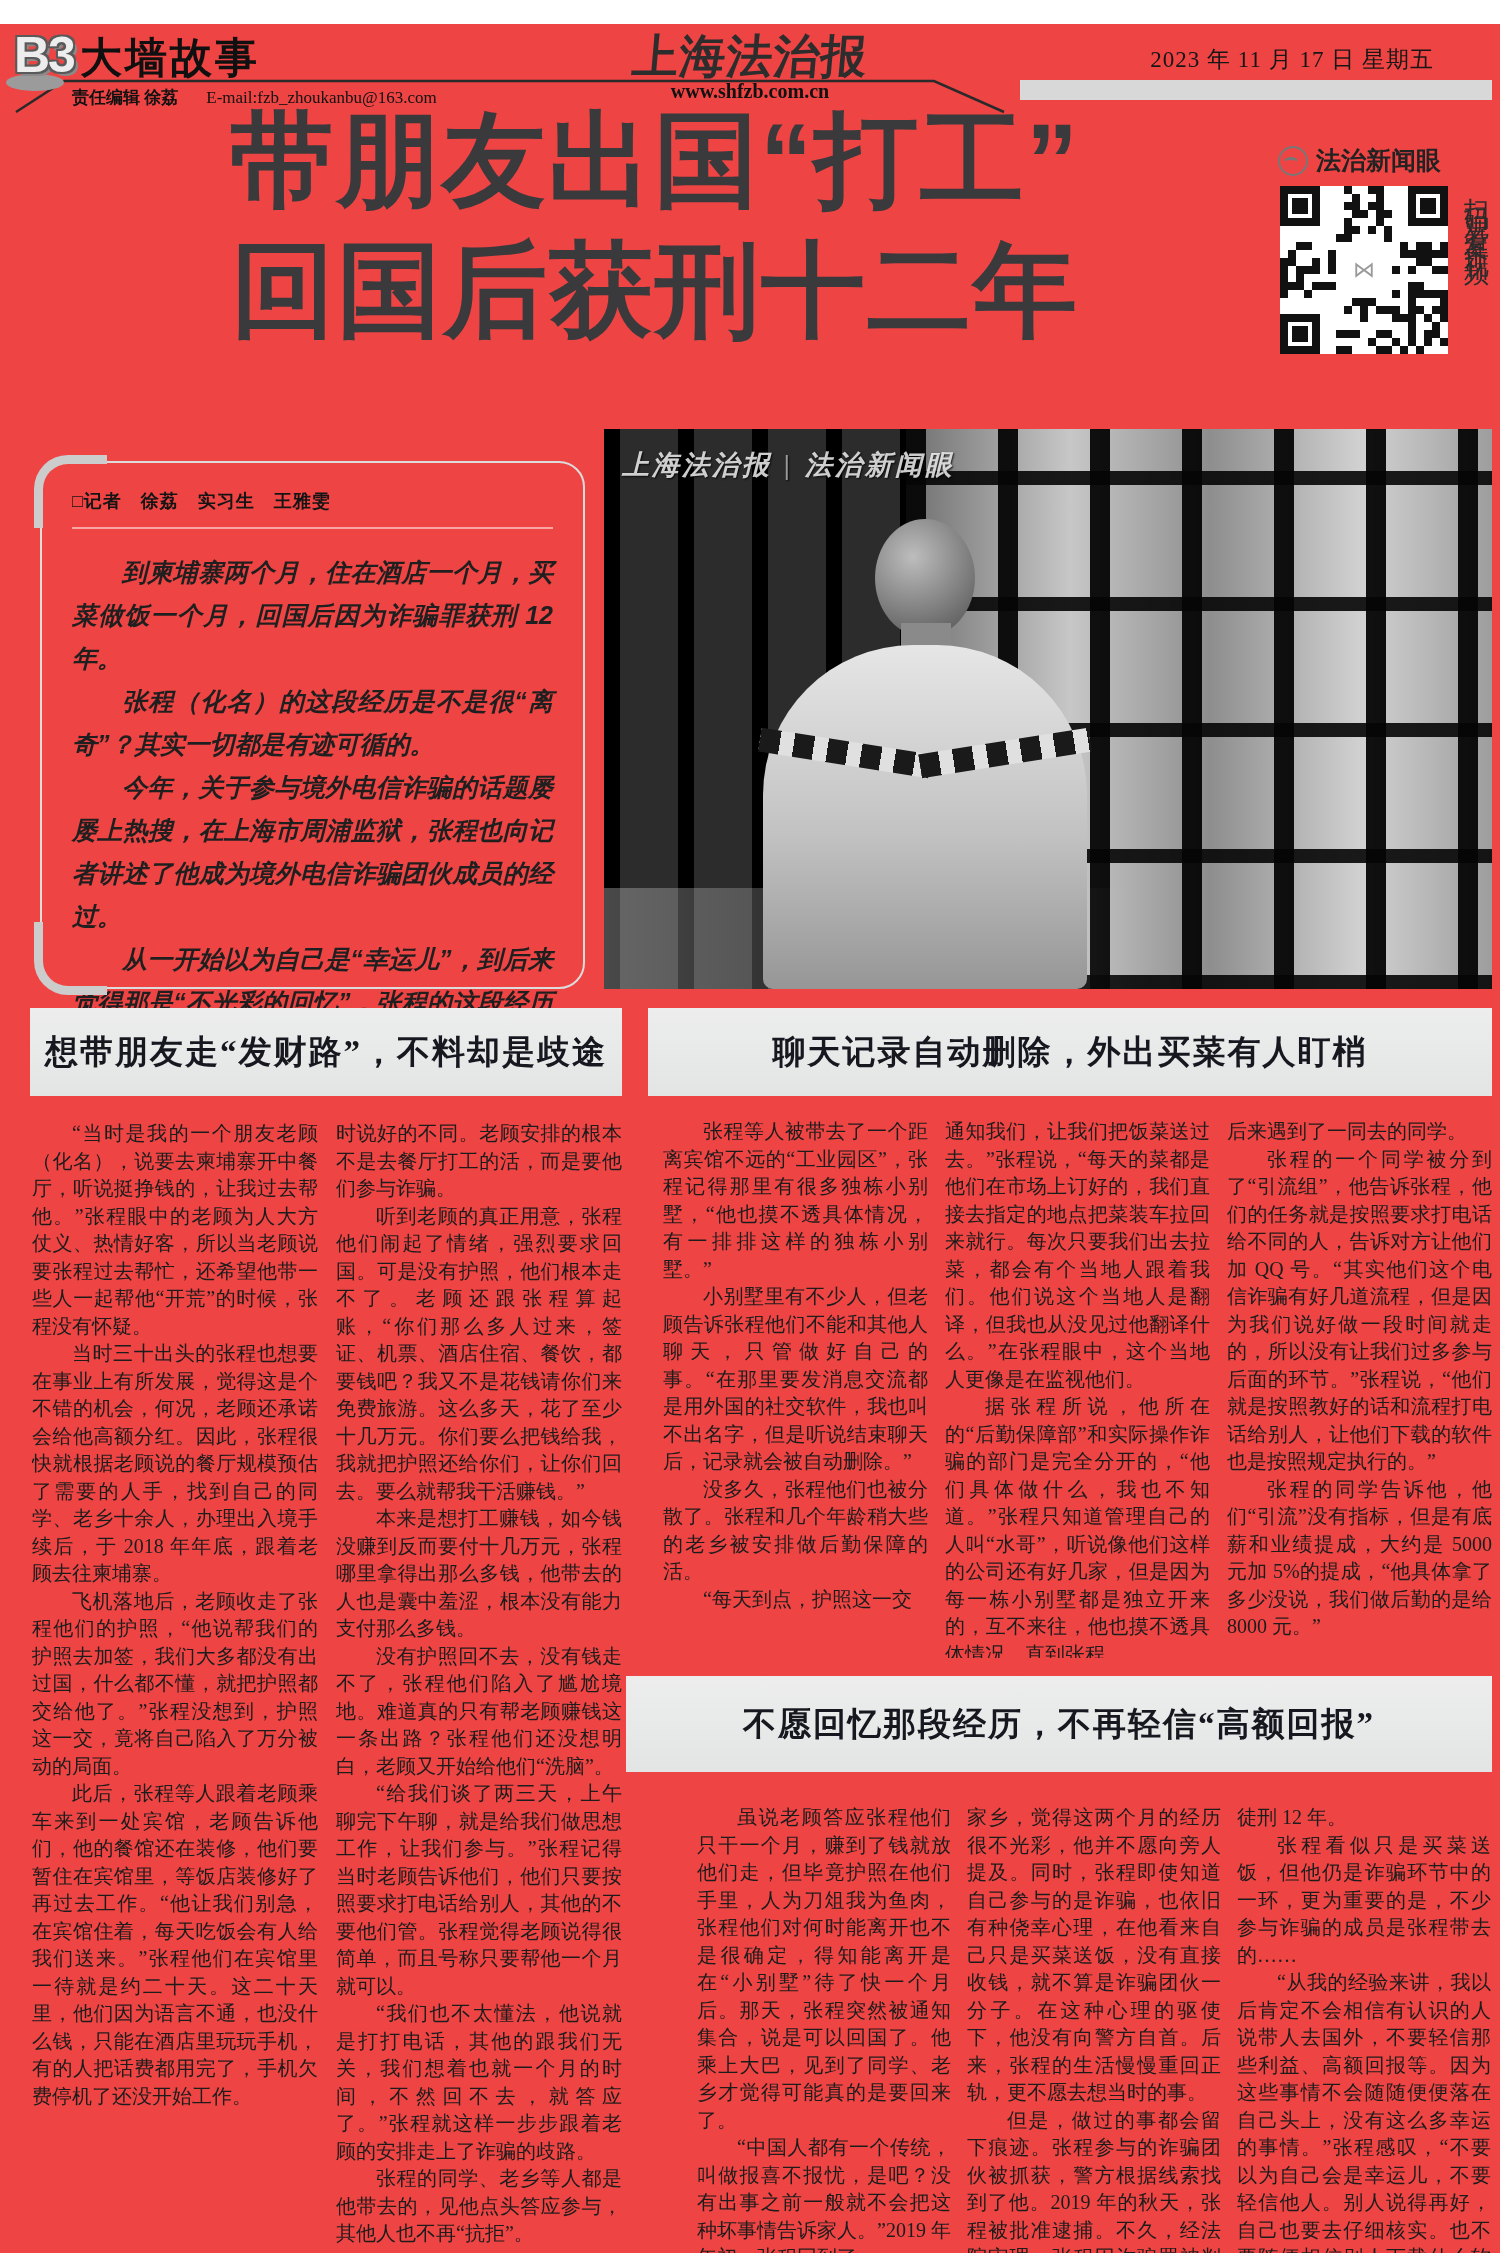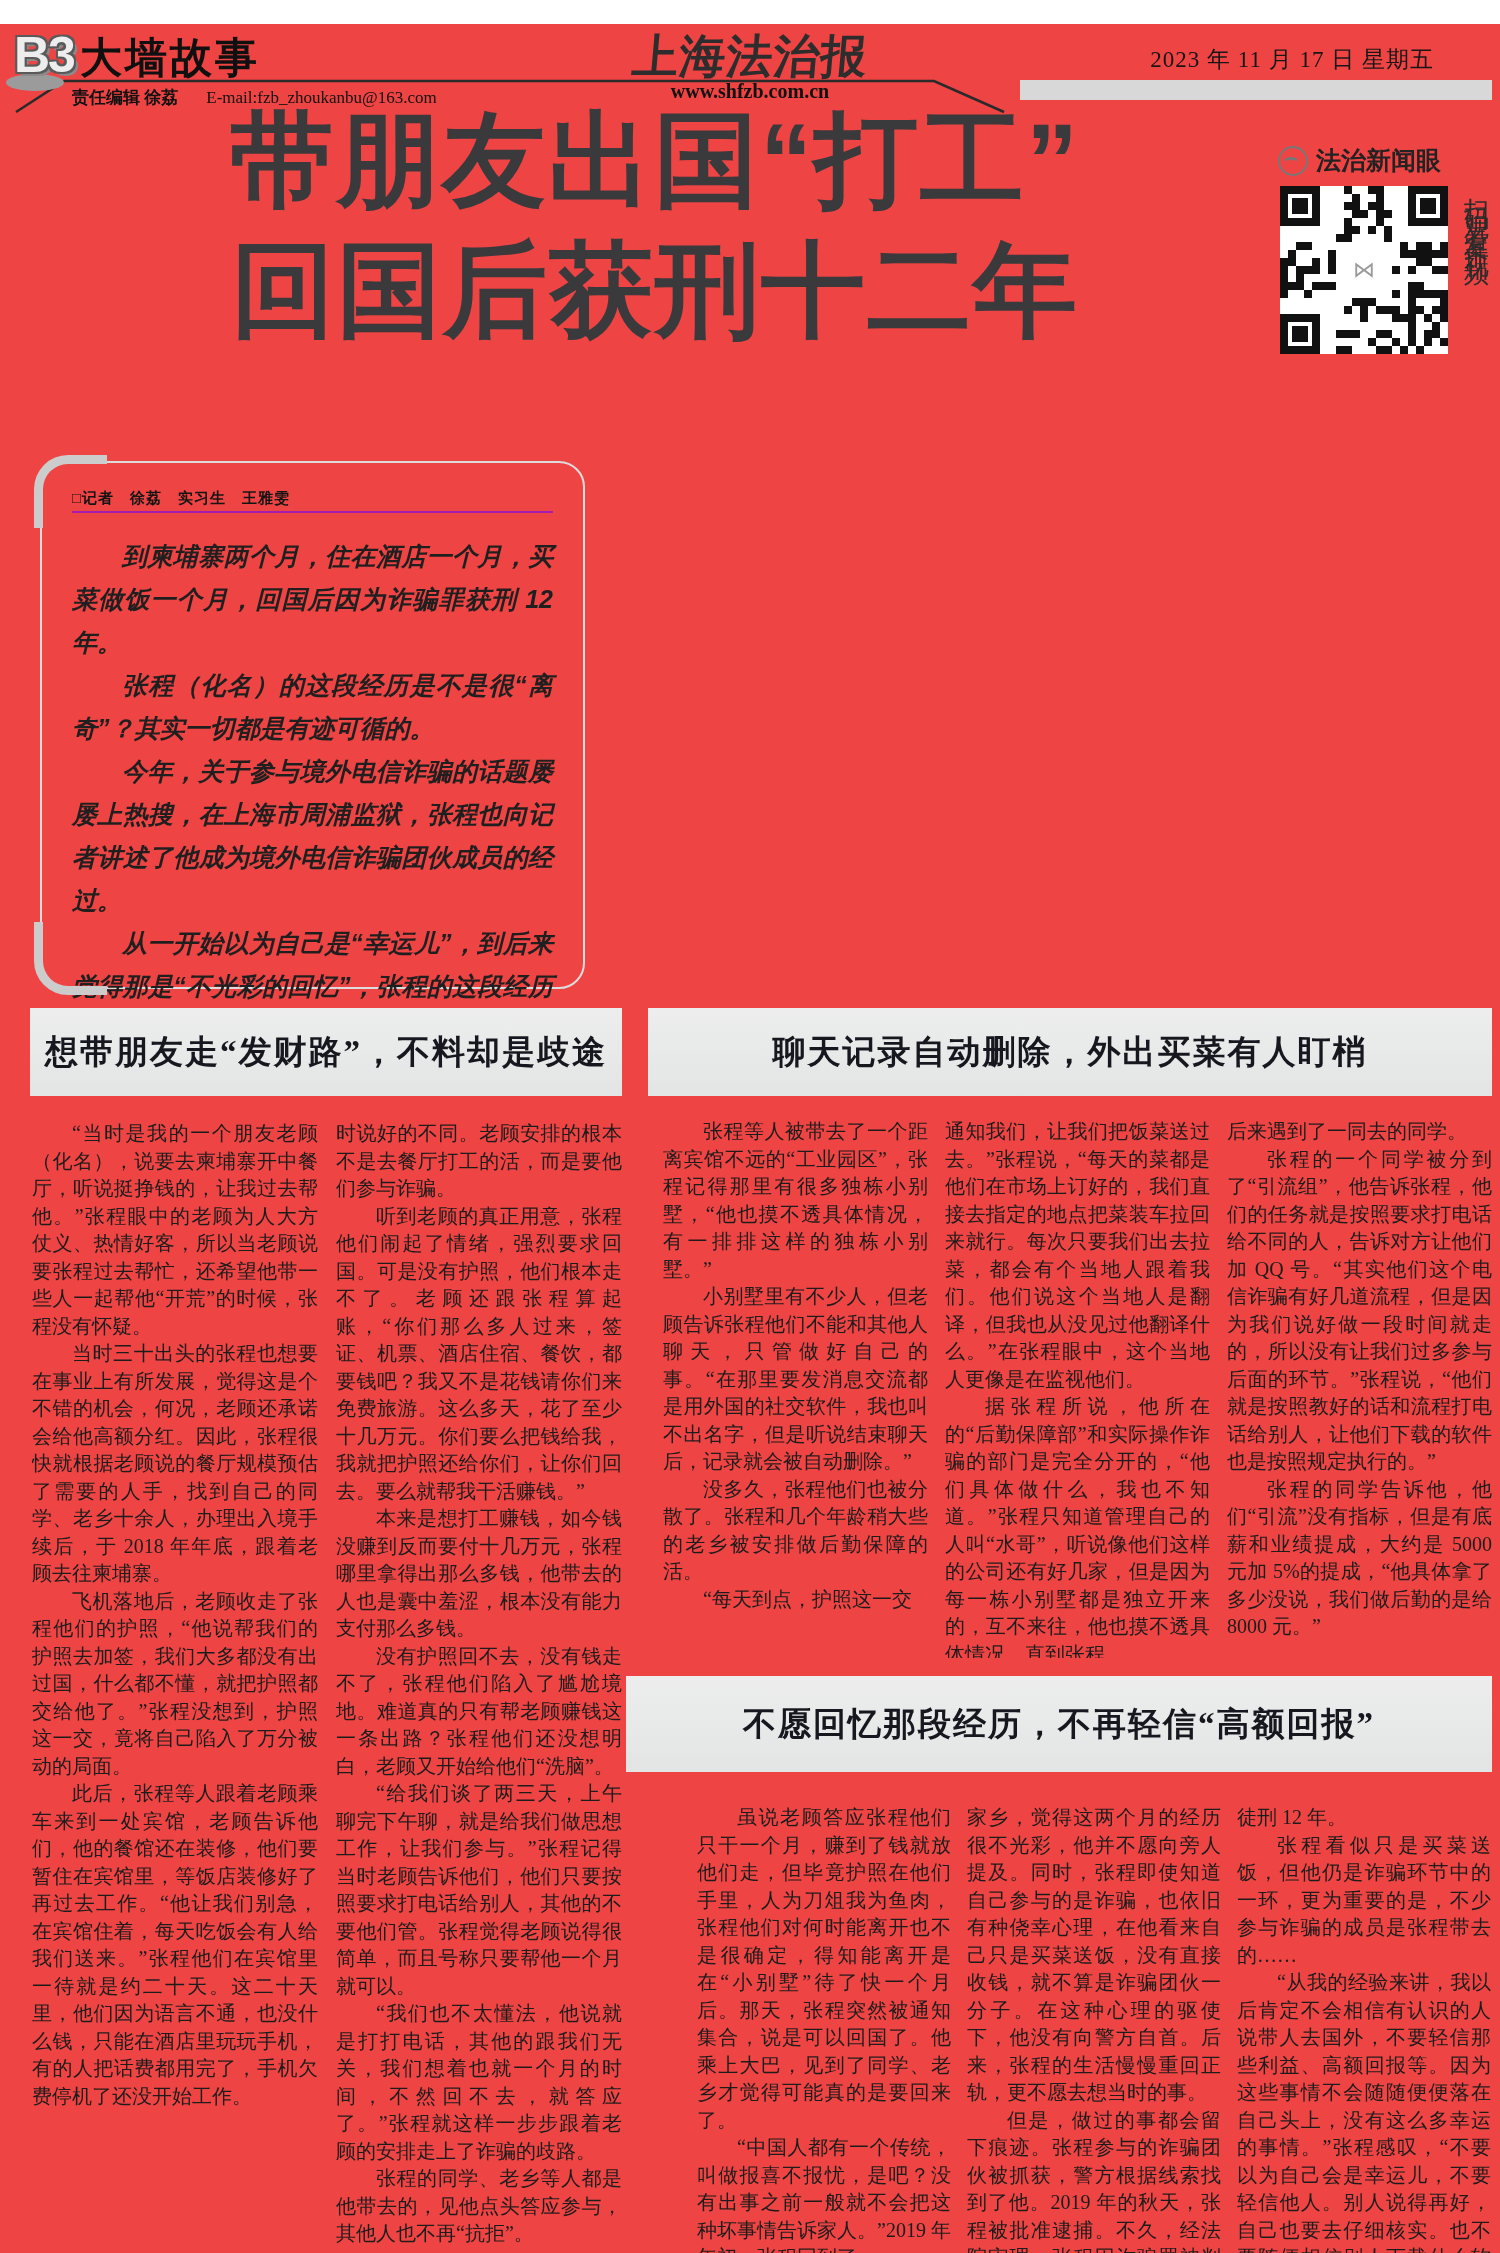--- a/index.html
+++ b/index.html
@@ -42,22 +42,22 @@
       display:flex;align-items:center;justify-content:center;font-size:22px;color:#9a9a9a;}
   .qr-caption{position:absolute;left:182px;top:56px;height:196px;writing-mode:vertical-rl;
       font-size:25px;letter-spacing:9px;color:#2b2b2b;}
 
   
   .intro{position:absolute;left:40px;top:437px;width:545px;height:528px;border:2px solid #dcdcdc;
       border-radius:26px;box-sizing:border-box;padding:26px 30px 0 30px;}
   .corner{position:absolute;width:64px;height:64px;border:0 solid #cccccc;}
   .corner.tl{left:-8px;top:-8px;border-top-width:9px;border-left-width:9px;border-top-left-radius:34px;}
   .corner.bl{left:-8px;bottom:-8px;border-bottom-width:9px;border-left-width:9px;border-bottom-left-radius:34px;}
-  .byline{font-family:"Liberation Sans","DejaVu Sans",sans-serif;font-size:15px;font-weight:700;color:#141414;
-      padding-bottom:3px;border-bottom:2px solid #a21caf;letter-spacing:1px;}
+  .byline{font-family:"Liberation Sans","DejaVu Sans",sans-serif;font-size:18px;font-weight:700;color:#141414;
+      padding-bottom:14px;border-bottom:2px solid #fca5a5;letter-spacing:1px;}
   .intro-text{margin-top:22px;font-family:"Liberation Sans","DejaVu Sans",sans-serif;
       font-size:25px;line-height:43px;font-weight:600;color:#1f1f1f;}
   .intro-text p{margin:0;text-indent:2em;text-align:justify;font-style:italic;}
 
   
   .photo{position:absolute;left:604px;top:405px;width:888px;height:560px;background:#141414;overflow:hidden;}
   .win-left{position:absolute;left:0;top:0;width:36%;height:100%;
       background:repeating-linear-gradient(90deg,#000 0 16px,#2c2c2c 16px 74px),linear-gradient(180deg,#111,#222);}
   .win-right{position:absolute;left:34%;top:0;width:66%;height:100%;
       background:
@@ -254,20 +254,36 @@
     <div class="corner bl"></div>
     <div class="byline">□记者　徐荔　实习生　王雅雯</div>
     <div class="intro-text">
         <p>到柬埔寨两个月，住在酒店一个月，买菜做饭一个月，回国后因为诈骗罪获刑 12 年。</p>
         <p>张程（化名）的这段经历是不是很“离奇”？其实一切都是有迹可循的。</p>
         <p>今年，关于参与境外电信诈骗的话题屡屡上热搜，在上海市周浦监狱，张程也向记者讲述了他成为境外电信诈骗团伙成员的经过。</p>
         <p>从一开始以为自己是“幸运儿”，到后来觉得那是“不光彩的回忆”，张程的这段经历要从 2018 年说起。</p>
       </div>
   </div>
 
+  <div class="photo">
+    <div class="win-left"></div>
+    <div class="win-right"></div>
+    <div class="floor"></div>
+    <div class="man">
+      <div class="head"></div>
+      <div class="neck"></div>
+      <div class="body">
+        <div class="stripe l"></div>
+        <div class="stripe r"></div>
+      </div>
+    </div>
+    <div class="wm">
+      <span>上海法治报</span><span class="sep">|</span><span>法治新闻眼</span>
+    </div>
+  </div>
 
   <div class="secbox sec1-box">
     <span class="t">想带朋友走“发财路”，不料却是歧途</span>
   </div>
   <div class="cols sec1-cols">
     <div class="col">
         <p>“当时是我的一个朋友老顾（化名），说要去柬埔寨开中餐厅，听说挺挣钱的，让我过去帮他。”张程眼中的老顾为人大方仗义、热情好客，所以当老顾说要张程过去帮忙，还希望他带一些人一起帮他“开荒”的时候，张程没有怀疑。</p>
         <p>当时三十出头的张程也想要在事业上有所发展，觉得这是个不错的机会，何况，老顾还承诺会给他高额分红。因此，张程很快就根据老顾说的餐厅规模预估了需要的人手，找到自己的同学、老乡十余人，办理出入境手续后，于 2018 年年底，跟着老顾去往柬埔寨。</p>
         <p>飞机落地后，老顾收走了张程他们的护照，“他说帮我们的护照去加签，我们大多都没有出过国，什么都不懂，就把护照都交给他了。”张程没想到，护照这一交，竟将自己陷入了万分被动的局面。</p>
         <p>此后，张程等人跟着老顾乘车来到一处宾馆，老顾告诉他们，他的餐馆还在装修，他们要暂住在宾馆里，等饭店装修好了再过去工作。“他让我们别急，在宾馆住着，每天吃饭会有人给我们送来。”张程他们在宾馆里一待就是约二十天。这二十天里，他们因为语言不通，也没什么钱，只能在酒店里玩玩手机，有的人把话费都用完了，手机欠费停机了还没开始工作。</p>

